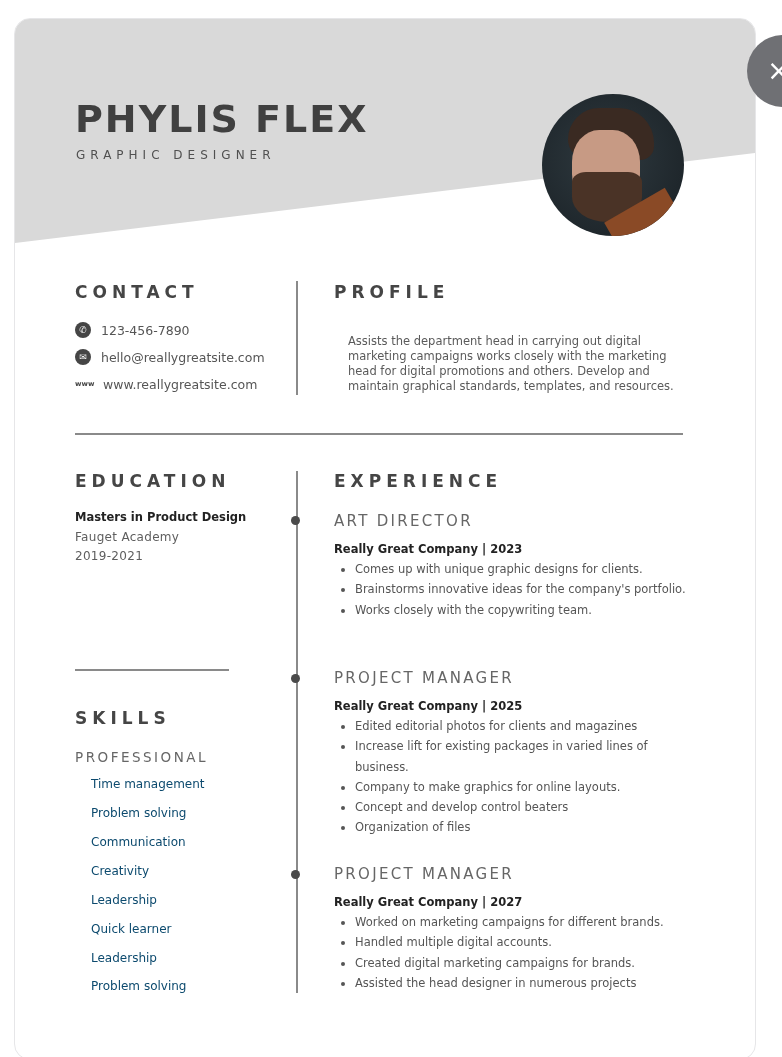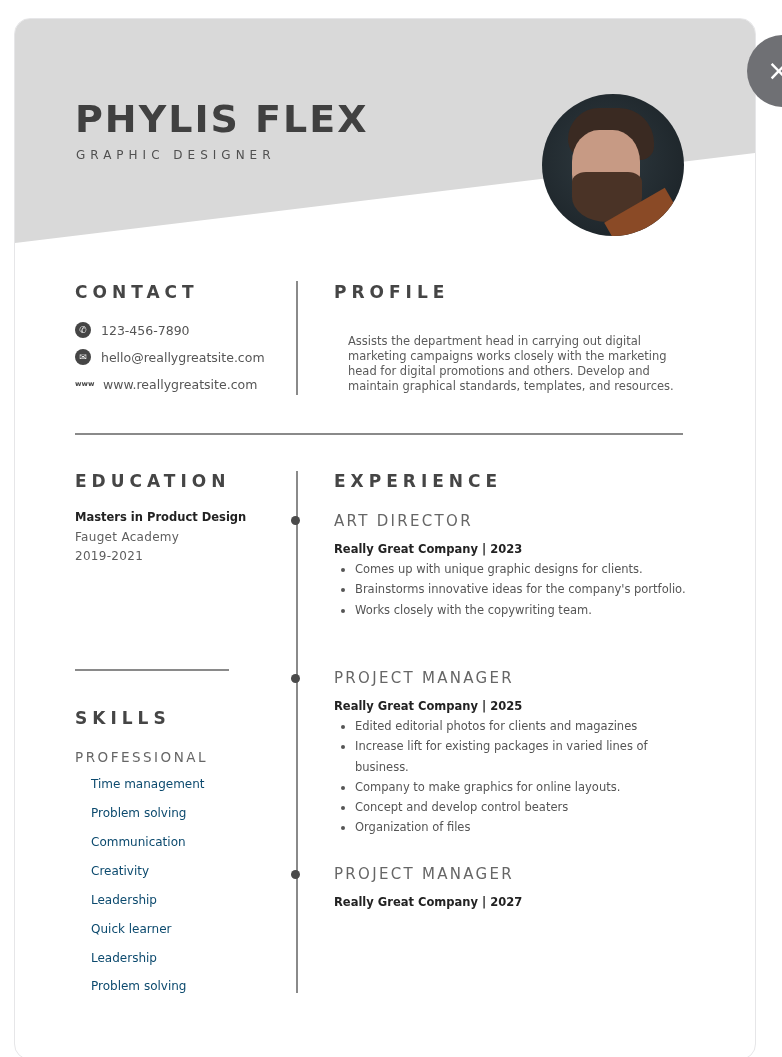--- a/index.html
+++ b/index.html
@@ -170,18 +170,24 @@
       <li>Increase lift for existing packages in varied lines of business.</li>
       <li>Company to make graphics for online layouts.</li>
       <li>Concept and develop control beaters</li>
       <li>Organization of files</li>
     </ul>
   </div>
 
   <div class="job" style="top:846px;">
     <p class="job-title">PROJECT MANAGER</p>
     <p class="job-company">Really Great Company  | 2027</p>
+    <ul>
+      <li>Worked on marketing campaigns for different brands.</li>
+      <li>Handled multiple digital accounts.</li>
+      <li>Created digital marketing campaigns for brands.</li>
+      <li>Assisted the head designer in numerous projects</li>
+    </ul>
   </div>
 </div>
 
 <div class="close-btn">
   <span>×</span>
 </div>
 
 </body></html>

